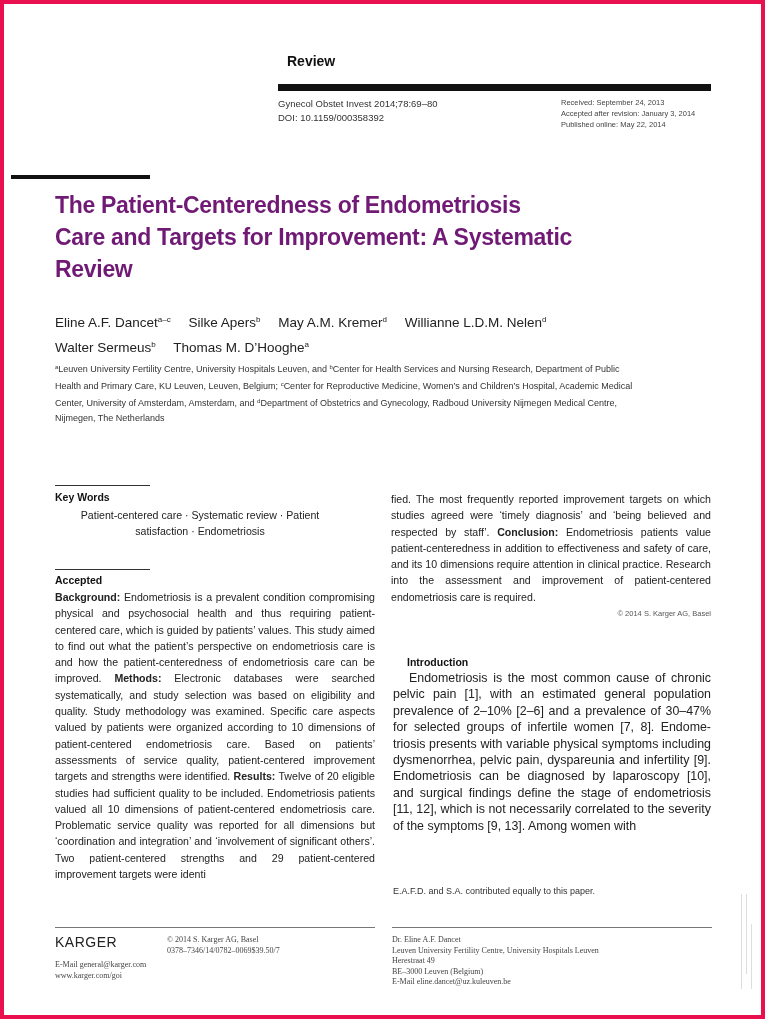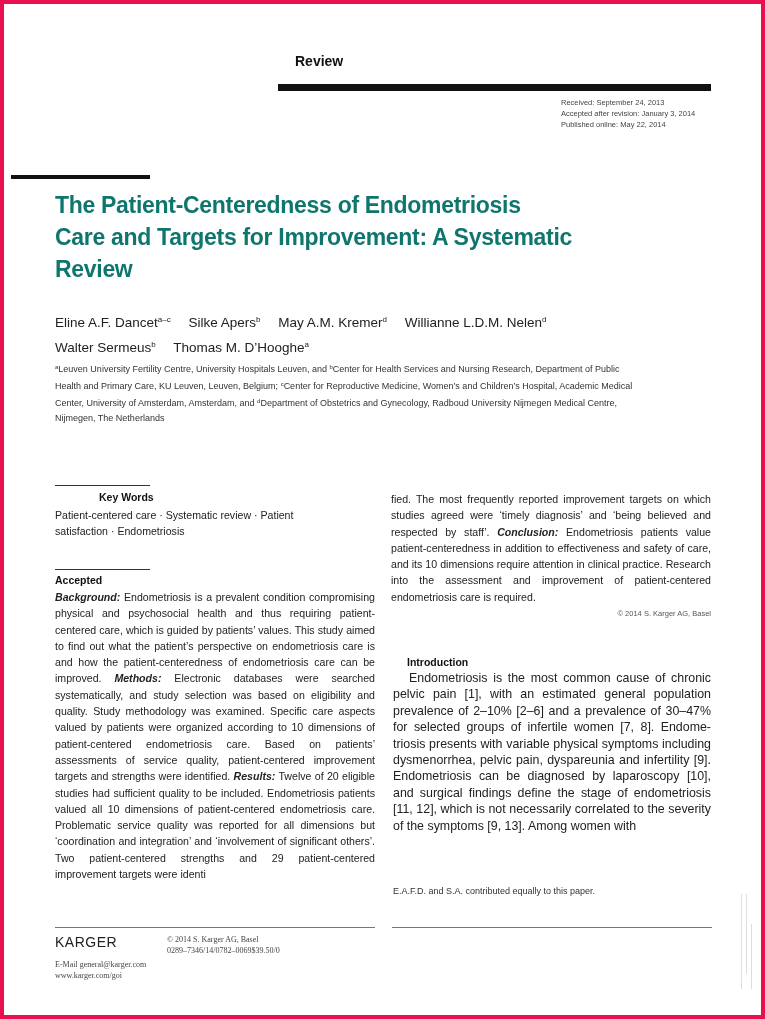--- a/index.html
+++ b/index.html
@@ -8,38 +8,38 @@
       position: absolute; left: 4px; top: 4px; width: 757px; height: 1011px;
       background: #ffffff; overflow: hidden; color: #1a1a1a;
       font-family: "Liberation Sans", sans-serif;
     }
     .abs { position: absolute; }
     .journal-logo {
       left: 50px; top: 78px; width: 130px; text-align: right;
       font-family: "Liberation Serif", serif; font-size: 14px; line-height: 15px; color: #222;
       letter-spacing: -0.3px;
     }
-    .review-label { left: 291px; top: 49px; font-size: 14px; font-weight: bold; color: #111; }
+    .review-label { left: 283px; top: 49px; font-size: 14px; font-weight: bold; color: #111; }
     .top-rule { left: 274px; top: 80px; width: 433px; height: 7px; background: #111; }
     .citation { left: 274px; top: 93px; font-size: 9.5px; line-height: 14px; color: #333; }
     .dates { left: 557px; top: 93px; font-size: 7.5px; line-height: 11px; color: #444; }
     .left-rule { left: 7px; top: 171px; width: 139px; height: 4px; background: #111; }
     .title {
       left: 51px; top: 185px; width: 520px;
-      font-size: 23px; font-weight: bold; line-height: 32px; color: #0f766e; letter-spacing: -0.3px;
+      font-size: 23px; font-weight: bold; line-height: 32px; color: #701a75; letter-spacing: -0.3px;
     }
     .authors { left: 51px; top: 305px; width: 620px; font-size: 13.5px; line-height: 22px; color: #222; }
     .authors span.author { margin-right: 14px; white-space: nowrap; }
     .authors sup { font-size: 8px; vertical-align: 5px; }
     .affil { left: 51px; top: 356px; width: 580px; font-size: 9px; line-height: 15px; color: #333; }
     .affil sup { font-size: 6px; vertical-align: 3px; }
     .short-rule { height: 1px; background: #333; width: 95px; }
     .section-head { font-size: 10.5px; font-weight: bold; color: #111; }
     .col-text { font-size: 10.6px; line-height: 16.3px; color: #222; text-align: justify; hyphens: manual; }
-    .col-text b { font-style: italic; font-weight: bold; }
+    .col-text b { font-weight: bold; }
     .left-col { left: 51px; width: 320px; }
     .right-col { left: 387px; width: 320px; }
     .copyright-small { font-size: 7.5px; color: #555; text-align: right; }
     .intro-head { left: 403px; top: 652px; font-size: 10.5px; font-weight: bold; color: #111; }
     .intro-text {
       left: 389px; top: 666px; width: 318px;
       font-family: Liberation Sans, sans-serif; font-size: 12.4px; line-height: 16.4px;
       color: #222; text-align: justify; text-indent: 16px;
     }
     .footnote { left: 389px; top: 882px; font-size: 9px; color: #333; text-align: center; }
@@ -51,20 +51,24 @@
   </style>
 </head>
 <body>
 
 <div class="page">
 
 
   <div class="abs review-label">Review</div>
   <div class="abs top-rule"></div>
 
+  <div class="abs citation">
+    <div>Gynecol Obstet Invest 2014;78:69–80</div>
+    <div>DOI: 10.1159/000358392</div>
+  </div>
 
   <div class="abs dates">
     <div>Received: September 24, 2013</div>
     <div>Accepted after revision: January 3, 2014</div>
     <div>Published online: May 22, 2014</div>
   </div>
 
   <div class="abs left-rule"></div>
 
   <h1 class="abs title">The Patient-Centeredness of Endometriosis Care and Targets for Improvement: A Systematic Review</h1>
@@ -75,47 +79,54 @@
     <span class="author"><span>May A.M. Kremer</span><sup>d</sup></span>
     <span class="author"><span>Willianne L.D.M. Nelen</span><sup>d</sup></span>
     <br>
     <span class="author"><span>Walter Sermeus</span><sup>b</sup></span>
     <span class="author"><span>Thomas M. D’Hooghe</span><sup>a</sup></span>
   </div>
 
   <div class="abs affil"><sup>a</sup><span>Leuven University Fertility Centre, University Hospitals Leuven, and </span><sup>b</sup><span>Center for Health Services and Nursing Research, Department of Public Health and Primary Care, KU Leuven, Leuven, Belgium; </span><sup>c</sup><span>Center for Reproductive Medicine, Women’s and Children’s Hospital, Academic Medical Center, University of Amsterdam, Amsterdam, and </span><sup>d</sup><span>Department of Obstetrics and Gynecology, Radboud University Nijmegen Medical Centre, Nijmegen, The Netherlands</span></div>
 
   <div class="abs short-rule" style="left:51px; top:481px;"></div>
-  <div class="abs section-head" style="left:51px; top:487px;margin-left:44px;">Key Words</div>
-  <div class="abs col-text left-col" style="top:503px; text-align:left; width:290px;">Patient-centered care · Systematic review · Patient satisfaction · Endometriosis</div>
+  <div class="abs section-head" style="left:51px; top:487px;">Key Words</div>
+  <div class="abs col-text left-col" style="top:503px; text-align:center; width:290px;">Patient-centered care · Systematic review · Patient satisfaction · Endometriosis</div>
 
   <div class="abs short-rule" style="left:51px; top:565px;"></div>
   <div class="abs section-head" style="left:51px; top:570px;">Accepted</div>
   <div class="abs col-text left-col" style="top:585px;"><b>Background:</b><span> Endometriosis is a prevalent condition com­promising physical and psychosocial health and thus re­quiring patient-centered care, which is guided by patients’ values. This study aimed to find out what the patient’s per­spective on endometriosis care is and how the patient-cen­teredness of endometriosis care can be improved. </span><b>Methods:</b><span> Electronic databases were searched systematically, and study selection was based on eligibility and quality. Study method­ology was examined. Specific care aspects valued by patients were organized according to 10 dimensions of patient-cen­tered endometriosis care. Based on patients’ assessments of service quality, patient-centered improvement targets and strengths were identified. </span><b>Results:</b><span> Twelve of 20 eligible stud­ies had sufficient quality to be included. Endometriosis pa­tients valued all 10 dimensions of patient-centered endome­triosis care. Problematic service quality was reported for all dimensions but ‘coordination and integration’ and ‘involve­ment of significant others’. Two patient-centered strengths and 29 patient-centered improvement targets were identi­</span></div>
 
   <div class="abs col-text right-col" style="top:487px;"><span>fied. The most frequently reported improvement targets on which studies agreed were ‘timely diagnosis’ and ‘being be­lieved and respected by staff’. </span><b>Conclusion:</b><span> Endometriosis pa­tients value patient-centeredness in addition to effectiveness and safety of care, and its 10 dimensions require attention in clinical practice. Research into the assessment and improve­ment of patient-centered endometriosis care is required.</span></div>
   <div class="abs copyright-small right-col" style="top:605px;">© 2014 S. Karger AG, Basel</div>
 
   <div class="abs intro-head">Introduction</div>
   <div class="abs intro-text">Endometriosis is the most common cause of chronic pelvic pain [1], with an estimated general population prevalence of 2–10% [2–6] and a prevalence of 30–47% for selected groups of infertile women [7, 8]. Endome­triosis presents with variable physical symptoms includ­ing dysmenorrhea, pelvic pain, dyspareunia and infertil­ity [9]. Endometriosis can be diagnosed by laparoscopy [10], and surgical findings define the stage of endome­triosis [11, 12], which is not necessarily correlated to the severity of the symptoms [9, 13]. Among women with</div>
 
   <div class="abs footnote">E.A.F.D. and S.A. contributed equally to this paper.</div>
 
   <div class="abs foot-rule" style="left:51px; width:320px;"></div>
   <div class="abs foot-rule" style="left:388px; width:320px;"></div>
 
   <div class="abs karger-logo">KARGER</div>
   <div class="abs serif-small" style="left:163px; top:931px;">
     <div>© 2014 S. Karger AG, Basel</div>
-    <div>0289–7346/14/0782–0069$39.50/0</div>
+    <div>0378–7346/14/0782–0069$39.50/7</div>
   </div>
   <div class="abs serif-small" style="left:51px; top:956px;">
     <div>E-Mail general@karger.com</div>
     <div>www.karger.com/goi</div>
   </div>
 
+  <div class="abs serif-small" style="left:388px; top:931px;">
+    <div>Dr. Eline A.F. Dancet</div>
+    <div>Leuven University Fertility Centre, University Hospitals Leuven</div>
+    <div>Herestraat 49</div>
+    <div>BE–3000 Leuven (Belgium)</div>
+    <div>E-Mail eline.dancet@uz.kuleuven.be</div>
+  </div>
 
   <div class="abs side-noise">
     <div style="left:2px; height:95px;"></div>
     <div style="left:7px; height:80px;"></div>
     <div style="left:12px; height:65px; top:30px;"></div>
   </div>
 </div>
 
 </body></html>

